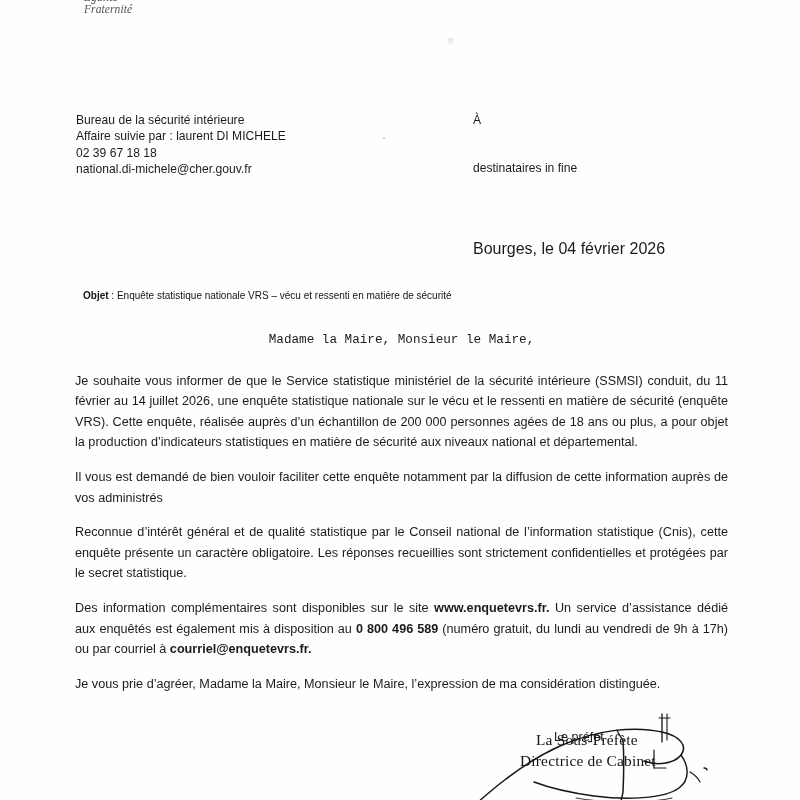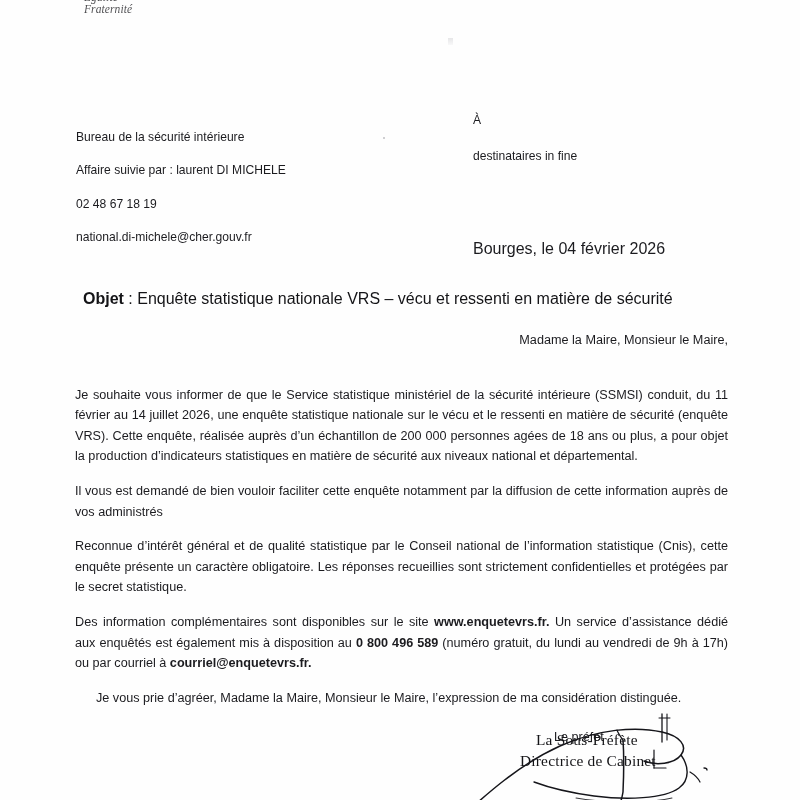--- a/index.html
+++ b/index.html
@@ -64,80 +64,80 @@
   .sender {
     position: absolute;
     left: 76px;
     top: 112px;
     width: 330px;
     font-size: 12.1px;
     line-height: 16.4px;
     color: #1b1b1f;
     letter-spacing: .01px;
   }
-  .sender .line { display: block; white-space: nowrap; margin-top: 17px; }
+  .sender .line { display: block; white-space: nowrap; }
 
   
   .recipient {
     position: absolute;
     left: 473px;
     top: 112px;
     width: 290px;
     font-size: 12.1px;
     line-height: 16.4px;
     color: #1b1b1f;
   }
   .recipient .to-label { display: block; }
-  .recipient .to-value { display: block; margin-top: 20px; }
+  .recipient .to-value { display: block; margin-top: 32px; }
 
   
   .dateline {
     position: absolute;
     left: 473px;
     top: 240px;
     font-size: 16px;
     color: #1b1b1f;
     white-space: nowrap;
   }
 
   
   .subject {
     position: absolute;
     left: 83px;
     top: 290px;
     width: 650px;
-    font-size: 16px;
+    font-size: 10px;
     color: #141417;
   }
   .subject .lbl { font-weight: 700; }
 
   
   .body-text {
     position: absolute;
     left: 75px;
     top: 330px;
     width: 653px;
     font-size: 12.65px;
     line-height: 20.6px;
     color: #1b1b1f;
   }
   .body-text p {
     margin: 0 0 14px 0;
     text-align: justify;
     text-justify: inter-word;
   }
   .body-text p.salutation {
-    text-align: right;
-    margin-bottom: 34px;
+    text-align: center;
+    margin-bottom: 20px;
+    font-family: Liberation Mono, monospace;
   }
   .body-text p.closing {
     text-align: left;
     margin-top: 6px;
     margin-bottom: 0;
-    margin-left: 21px;
   }
   .body-text b { font-weight: 700; }
 
   
   .sig-block {
     position: absolute;
     left: 476px;
     top: 712px;
     width: 300px;
     height: 88px;
@@ -192,21 +192,21 @@
     <span>Égalité</span>
     <span>Fraternité</span>
   </div>
 
   <div class="speck"></div>
   <div class="speck2"></div>
 
   <div class="sender">
     <span class="line">Bureau de la sécurité intérieure</span>
     <span class="line">Affaire suivie par : laurent DI MICHELE</span>
-    <span class="line">02 48 67 18 19</span>
+    <span class="line">02 39 67 18 18</span>
     <span class="line">national.di-michele@cher.gouv.fr</span>
   </div>
 
   <div class="recipient">
     <span class="to-label">À</span>
     <span class="to-value">destinataires in fine</span>
   </div>
 
   <div class="dateline">Bourges, le 04 février 2026</div>
 

